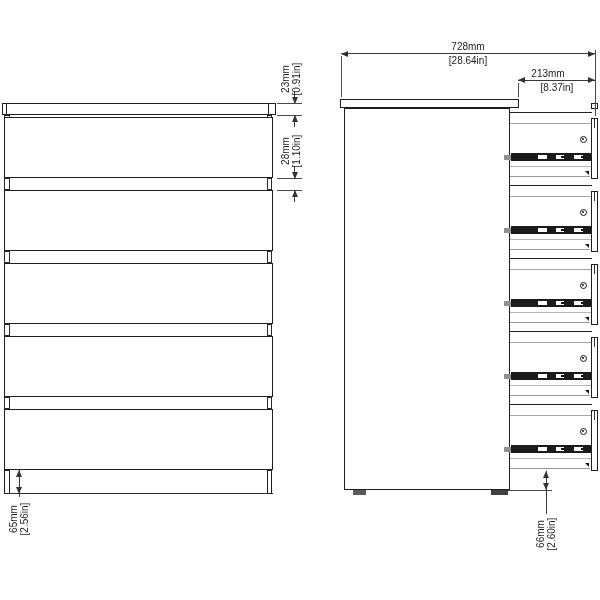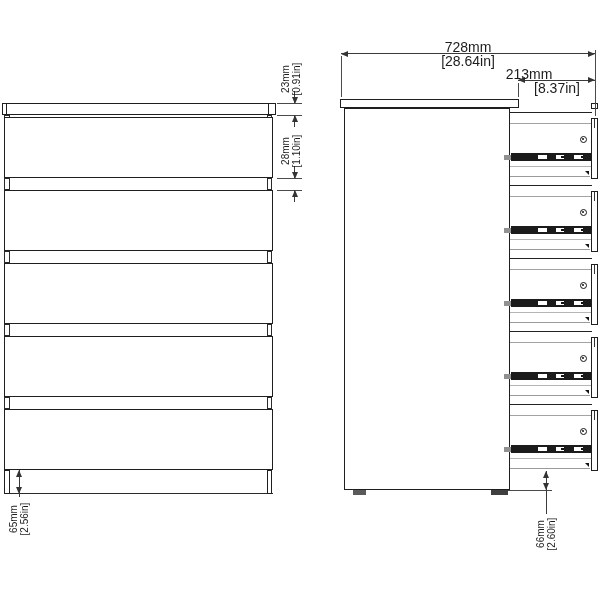--- a/index.html
+++ b/index.html
@@ -36,21 +36,21 @@
   .bracket{position:absolute;left:.5px;top:43.5px;width:7px;height:5px;background:#919191;}
   .uthin{position:absolute;left:7px;top:54.5px;width:82px;height:1px;background:#b5b5b5;}
   .ubot{position:absolute;left:7px;top:64px;width:80px;height:1px;background:#9a9a9a;}
   .utri{position:absolute;left:81.5px;top:59.5px;width:0;height:0;
         border-top:4.5px solid #141414;border-left:4.5px solid transparent;}
   .strip{position:absolute;left:87.5px;top:6px;width:7px;height:61px;box-sizing:border-box;
          border:1.3px solid #1f1f1f;background:#fff;}
   .strip::after{content:"";position:absolute;left:2.2px;top:0;width:1px;height:9px;background:#333;}
   .foot{position:absolute;top:490px;height:4.5px;}
   
-  .hlabel{position:absolute;transform:translate(-50%,0);font-size:14px;line-height:10.5px;white-space:nowrap;color:#1c1c1c;}
+  .hlabel{position:absolute;transform:translate(-50%,0);font-size:10px;line-height:10.5px;white-space:nowrap;color:#1c1c1c;}
   .vlabel{position:absolute;transform:translate(-50%,-50%) rotate(-90deg);text-align:center;
           font-size:10px;line-height:10.5px;white-space:nowrap;color:#1c1c1c;}
   
   .aL,.aR,.aU,.aD{position:absolute;width:0;height:0;}
   .aL{border:3px solid transparent;border-left:0;border-right:7px solid #333;}
   .aR{border:3px solid transparent;border-right:0;border-left:7px solid #333;}
   .aU{border:3px solid transparent;border-top:0;border-bottom:7px solid #333;}
   .aD{border:3px solid transparent;border-bottom:0;border-top:7px solid #333;}
 </style>
 </head>
@@ -227,21 +227,21 @@
     <div class="aL" style="left:341px;top:50.5px;"></div>
     <div class="aR" style="left:588px;top:50.5px;"></div>
     <div class="hlabel" style="left:468px;top:52px;transform:translate(-50%,-100%);">728mm</div>
     <div class="hlabel" style="left:468px;top:56px;">[28.64in]</div>
     <div class="wln" style="left:341px;top:56px;width:1px;height:41px;"></div>
     <div class="wln" style="left:594.5px;top:50px;width:1px;height:66px;"></div>
 
     <div class="dimln" style="left:518px;top:79.5px;width:77px;height:1px;"></div>
     <div class="aL" style="left:518px;top:77px;"></div>
     <div class="aR" style="left:588px;top:77px;"></div>
-    <div class="hlabel" style="left:529px;top:78.5px;transform:translate(-50%,-100%);">213mm</div>
+    <div class="hlabel" style="left:548px;top:78.5px;transform:translate(-50%,-100%);">213mm</div>
     <div class="hlabel" style="left:557px;top:82.5px;">[8.37in]</div>
     <div class="wln" style="left:518px;top:83px;width:1px;height:14px;"></div>
 
     <div class="wln" style="left:508px;top:490px;width:44px;height:1px;"></div>
     <div class="dimln" style="left:546px;top:470.5px;width:1px;height:43px;"></div>
     <div class="aU" style="left:543px;top:470.5px;"></div>
     <div class="aD" style="left:543px;top:483px;"></div>
     <div class="vlabel" style="left:546px;top:534px;">
       <div>66mm</div>
       <div>[2.60in]</div>

